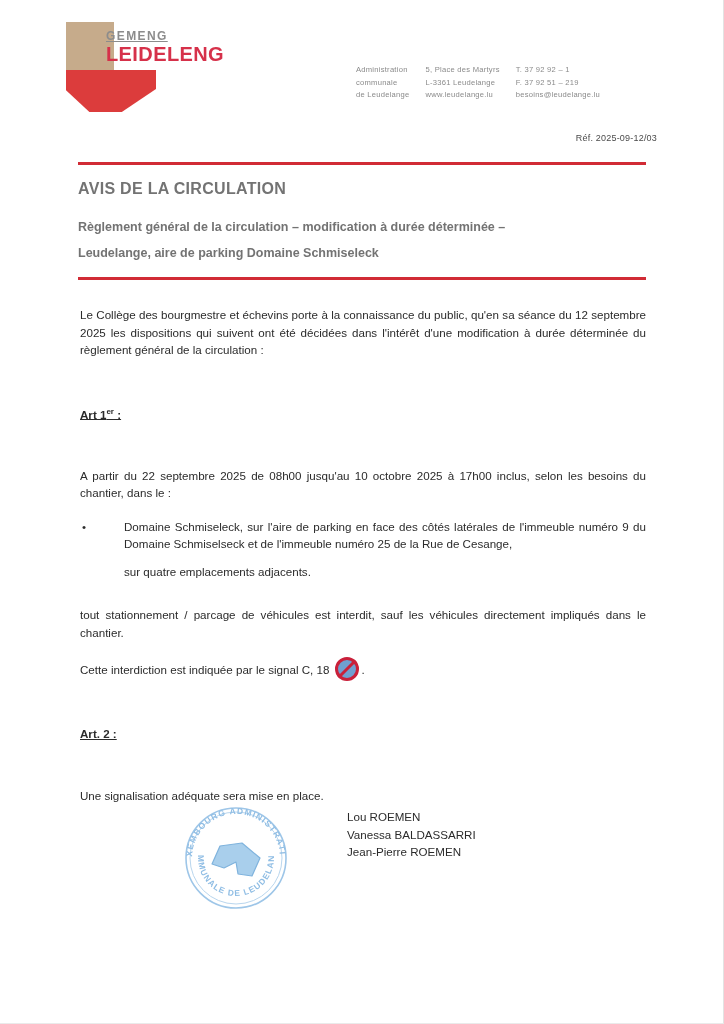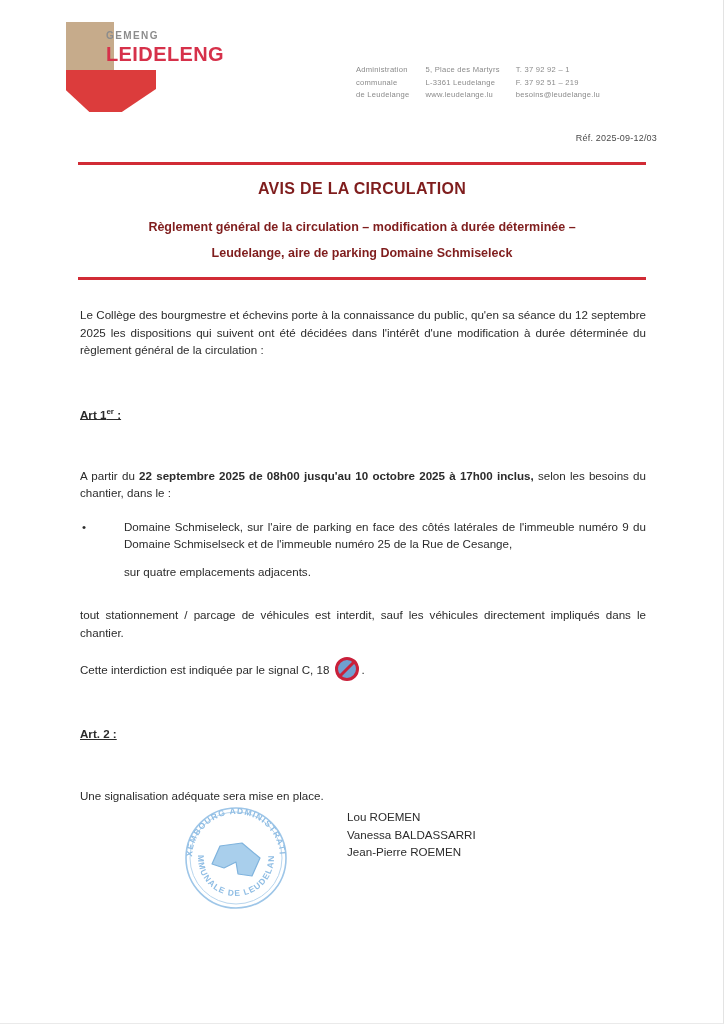--- a/index.html
+++ b/index.html
@@ -53,25 +53,26 @@
     height: 42px;
     background: #dc3c3c;
     clip-path: polygon(0 0, 100% 0, 100% 45%, 62% 100%, 26% 100%, 0 48%);
   }
   .logo-text {
     position: absolute;
     left: 40px;
     top: 8px;
   }
   .logo-gemeng {
-    font-size: 10px;
+    font-size: 12px;
     letter-spacing: 1.4px;
     font-weight: bold;
     color: #8c8c8c;
     line-height: 12px;
+    text-decoration: underline;
   }
   .logo-leideleng {
     font-size: 20px;
     letter-spacing: 0.4px;
     font-weight: bold;
     color: #d6314a;
     line-height: 25px;
   }
 
   .addr {
@@ -105,22 +106,21 @@
     background: #d12b35;
   }
   .rule-top { top: 162px; }
   .rule-bottom { top: 277px; height: 2.5px; }
 
   .title-block {
     position: absolute;
     left: 78px;
     top: 172px;
     width: 568px;
-    text-align: center;
-    color: #7f1d1d;
+    color: #737373;
   }
   .title-main {
     font-size: 16px;
     font-weight: bold;
     letter-spacing: 0.3px;
     margin-top: 8px;
   }
   .title-sub {
     font-size: 12.5px;
     font-weight: bold;
@@ -150,21 +150,21 @@
   .art-head {
     font-weight: bold;
     text-decoration: underline;
     font-size: 11.6px;
   }
   .art-head sup {
     font-size: 8px;
     vertical-align: super;
   }
 
-  .bold { font-weight: bold; }
+  .bold { font-weight: normal; }
 
   .bullet-row {
     display: flex;
     margin: 0;
   }
   .bullet-mark {
     width: 44px;
     flex: 0 0 44px;
     font-size: 11.6px;
     line-height: 17.5px;

